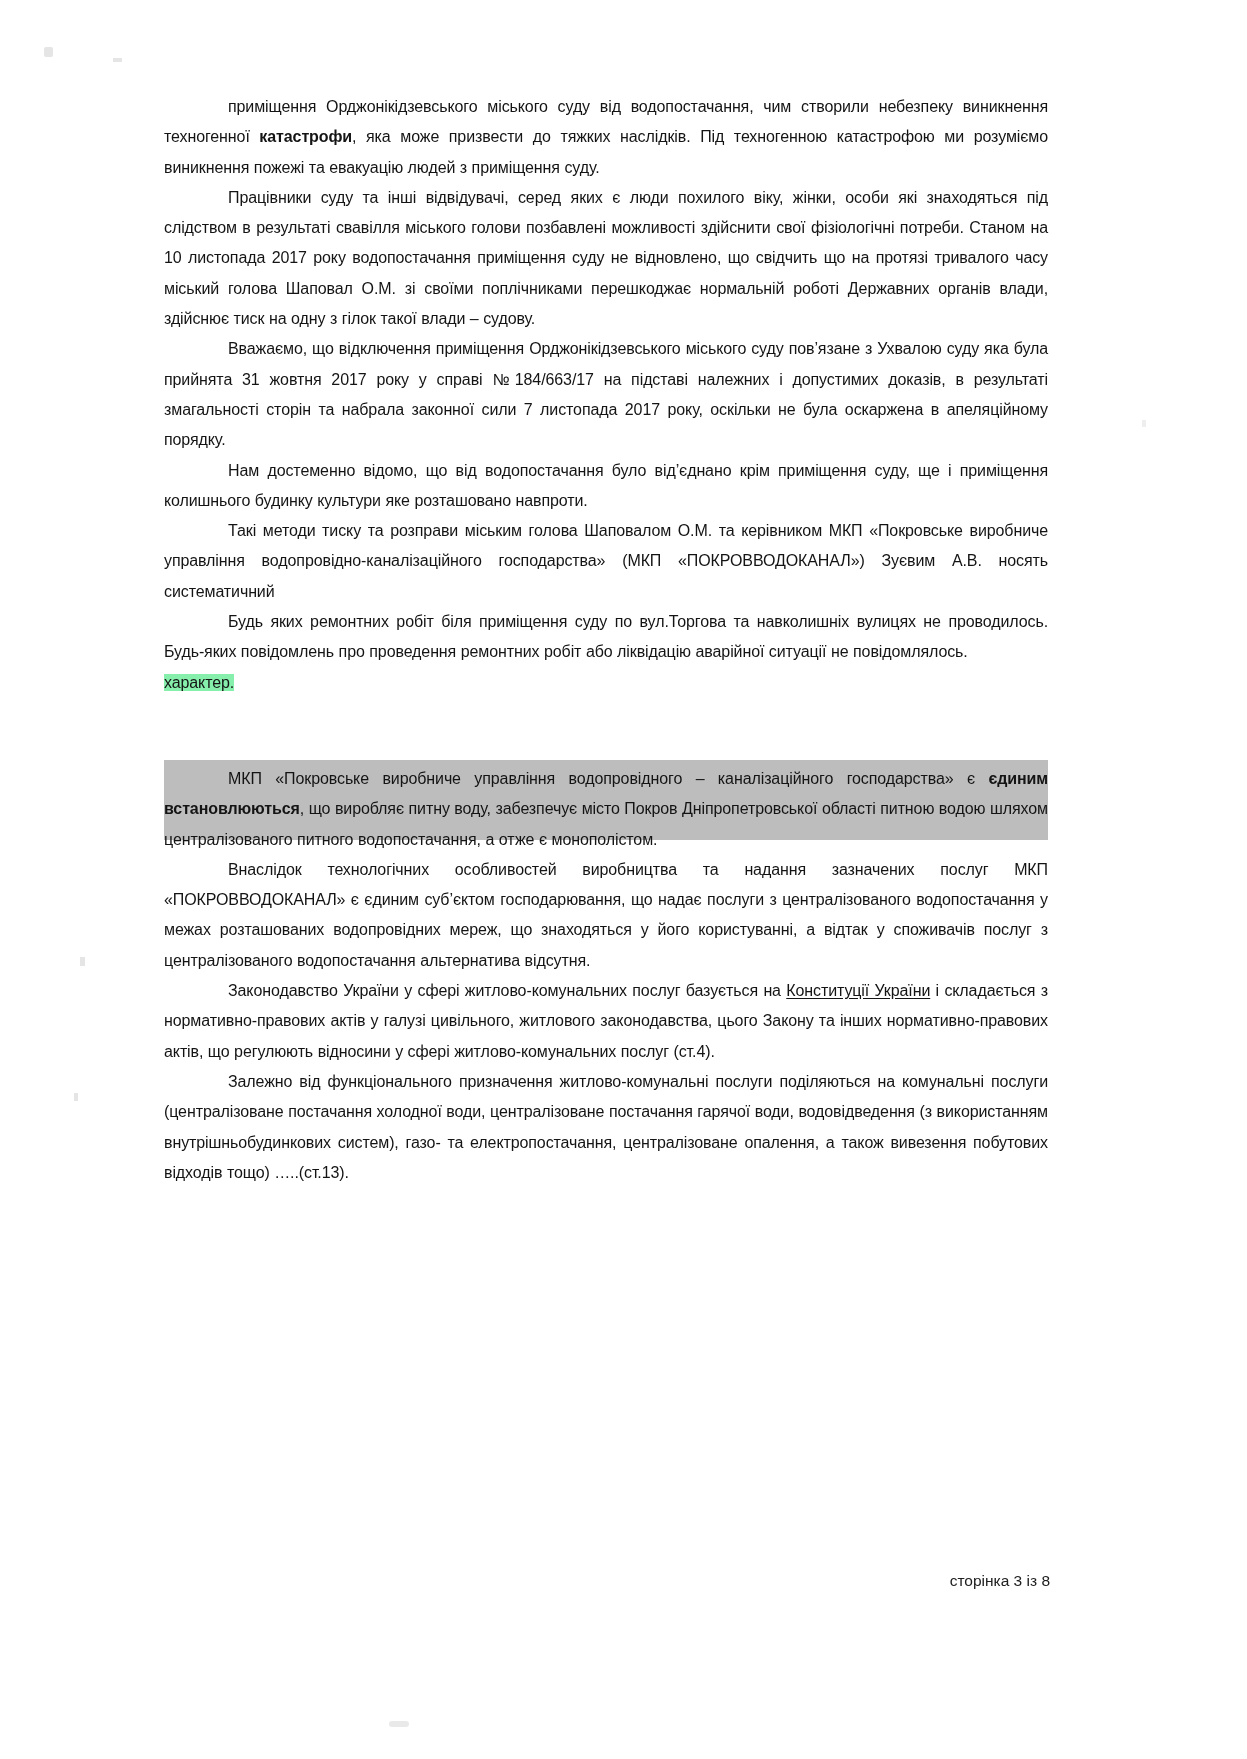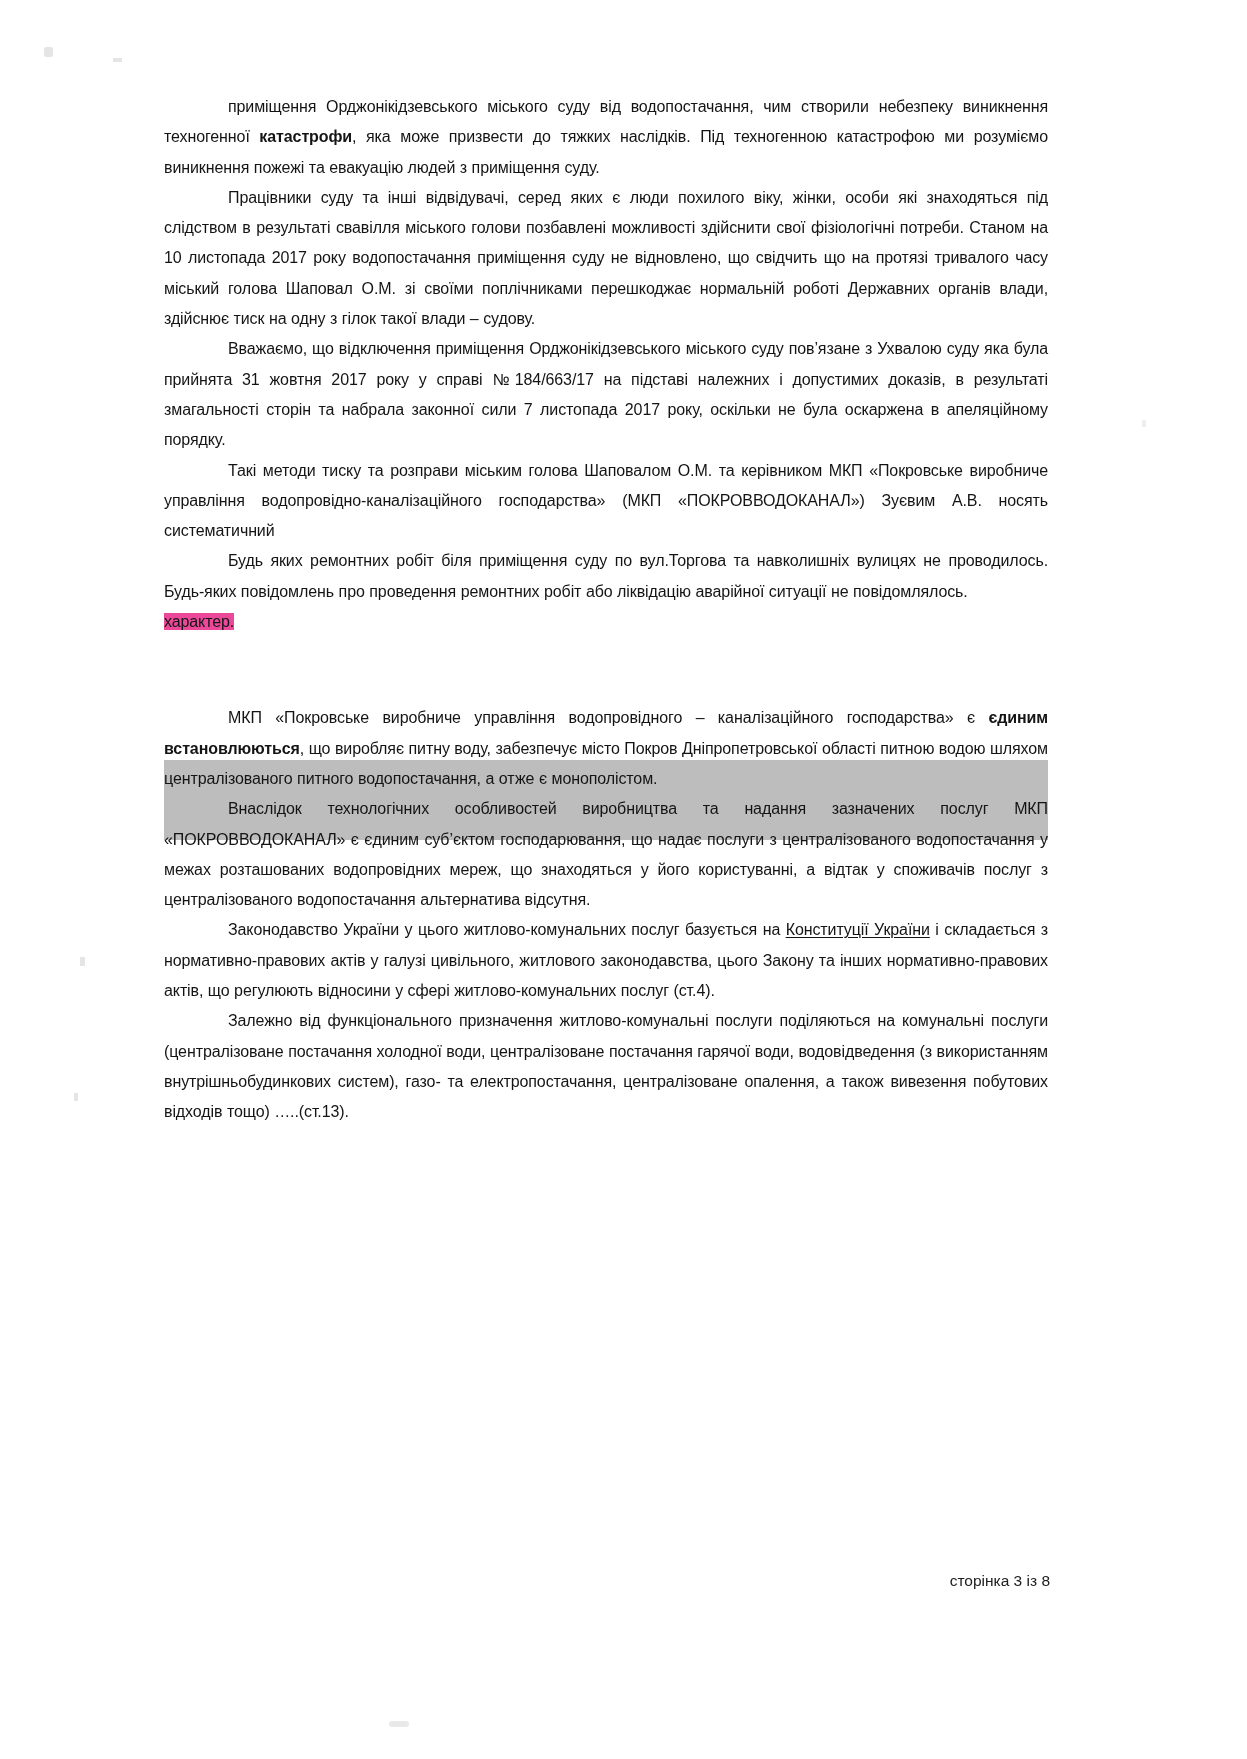--- a/index.html
+++ b/index.html
@@ -63,21 +63,21 @@
     width: 884px;
     height: 80px;
     background: #bdbdbd;
     z-index: 0;
   }
   .grayline-wrap {
     position: relative;
     z-index: 2;
   }
   .grayline-wrap .white-behind {
-    background: #ec4899;
+    background: #86efac;
     display: inline;
     box-shadow: 0 0 0 2px #ffffff;
   }
   .gap-after-gray { height: 66px; }
 
   .footer-note {
     position: absolute;
     right: 197px;
     top: 1571px;
     font-size: 15.5px;
@@ -104,31 +104,32 @@
   <span class="speck s5"></span>
   <span class="speck s6"></span>
 
   <div class="grayblock"></div>
 
   <div class="content">
 
     <p class="para"><span>приміщення Орджонікідзевського міського суду від водопостачання, чим створили небезпеку виникнення техногенної </span><b class="strong">катастрофи</b><span>, яка може призвести до тяжких наслідків. Під техногенною катастрофою ми розуміємо виникнення пожежі та евакуацію людей з приміщення суду.</span></p>
     <p class="para"><span>Працівники суду та інші відвідувачі, серед яких є люди похилого віку, жінки, особи які знаходяться під слідством в результаті свавілля міського голови позбавлені можливості здійснити свої фізіологічні потреби. Станом на 10 листопада 2017 року водопостачання приміщення суду не відновлено, що свідчить що на протязі тривалого часу міський голова Шаповал О.М. зі своїми поплічниками перешкоджає нормальній роботі Державних органів влади, здійснює тиск на одну з гілок такої влади – судову.</span></p>
     <p class="para"><span>Вважаємо, що відключення приміщення Орджонікідзевського міського суду пов’язане з Ухвалою суду яка була прийнята 31 жовтня 2017 року у справі №184/663/17 на підставі належних і допустимих доказів, в результаті змагальності сторін та набрала законної сили 7 листопада 2017 року, оскільки не була оскаржена в апеляційному порядку.</span></p>
+    <p class="para"><span>Нам достеменно відомо, що від водопостачання було від’єднано крім приміщення суду, ще і приміщення колишнього будинку культури яке розташовано навпроти.</span></p>
     <p class="para"><span>Такі методи тиску та розправи міським голова Шаповалом О.М. та керівником  МКП «Покровське виробниче управління водопровідно-каналізаційного господарства» (МКП «ПОКРОВВОДОКАНАЛ») Зуєвим А.В. носять систематичний</span></p>
     <p class="para"><span>Будь яких ремонтних робіт біля приміщення суду по вул.Торгова та навколишніх вулицях не проводилось. Будь-яких повідомлень про проведення ремонтних робіт або ліквідацію аварійної ситуації не повідомлялось.</span></p>
 
     <div class="grayline-wrap">
       <p class="para noindent"><span class="white-behind">характер.</span></p>
     </div>
 
     <div class="gap-after-gray"></div>
 
     <p class="para"><span>МКП «Покровське виробниче управління водопровідного – каналізаційного господарства» є </span><b class="strong">єдиним встановлюються</b><span>, що виробляє питну воду, забезпечує місто Покров Дніпропетровської області  питною водою шляхом централізованого питного  водопостачання, а отже є монополістом.</span></p>
     <p class="para"><span>Внаслідок технологічних особливостей виробництва та надання зазначених послуг МКП «ПОКРОВВОДОКАНАЛ» є єдиним суб’єктом господарювання, що надає послуги з централізованого водопостачання у межах розташованих водопровідних мереж, що знаходяться у його користуванні, а відтак у споживачів послуг з централізованого водопостачання альтернатива відсутня.</span></p>
-    <p class="para"><span>Законодавство України у цього житлово-комунальних послуг базується на </span><u class="ul">Конституції  України</u><span> і складається з нормативно-правових актів у галузі цивільного, житлового законодавства, цього Закону та інших нормативно-правових актів, що регулюють відносини у сфері житлово-комунальних послуг (ст.4).</span></p>
+    <p class="para"><span>Законодавство України у сфері житлово-комунальних послуг базується на </span><u class="ul">Конституції  України</u><span> і складається з нормативно-правових актів у галузі цивільного, житлового законодавства, цього Закону та інших нормативно-правових актів, що регулюють відносини у сфері житлово-комунальних послуг (ст.4).</span></p>
     <p class="para"><span>Залежно від функціонального призначення житлово-комунальні послуги поділяються на  комунальні послуги (централізоване постачання холодної води, централізоване постачання гарячої води, водовідведення (з використанням внутрішньобудинкових систем), газо- та електропостачання, централізоване опалення, а також вивезення побутових відходів тощо) …..(ст.13).</span></p>
 
   </div>
 
   <div class="footer-note">сторінка 3 із 8</div>
 
 </div>
 
 </body></html>

